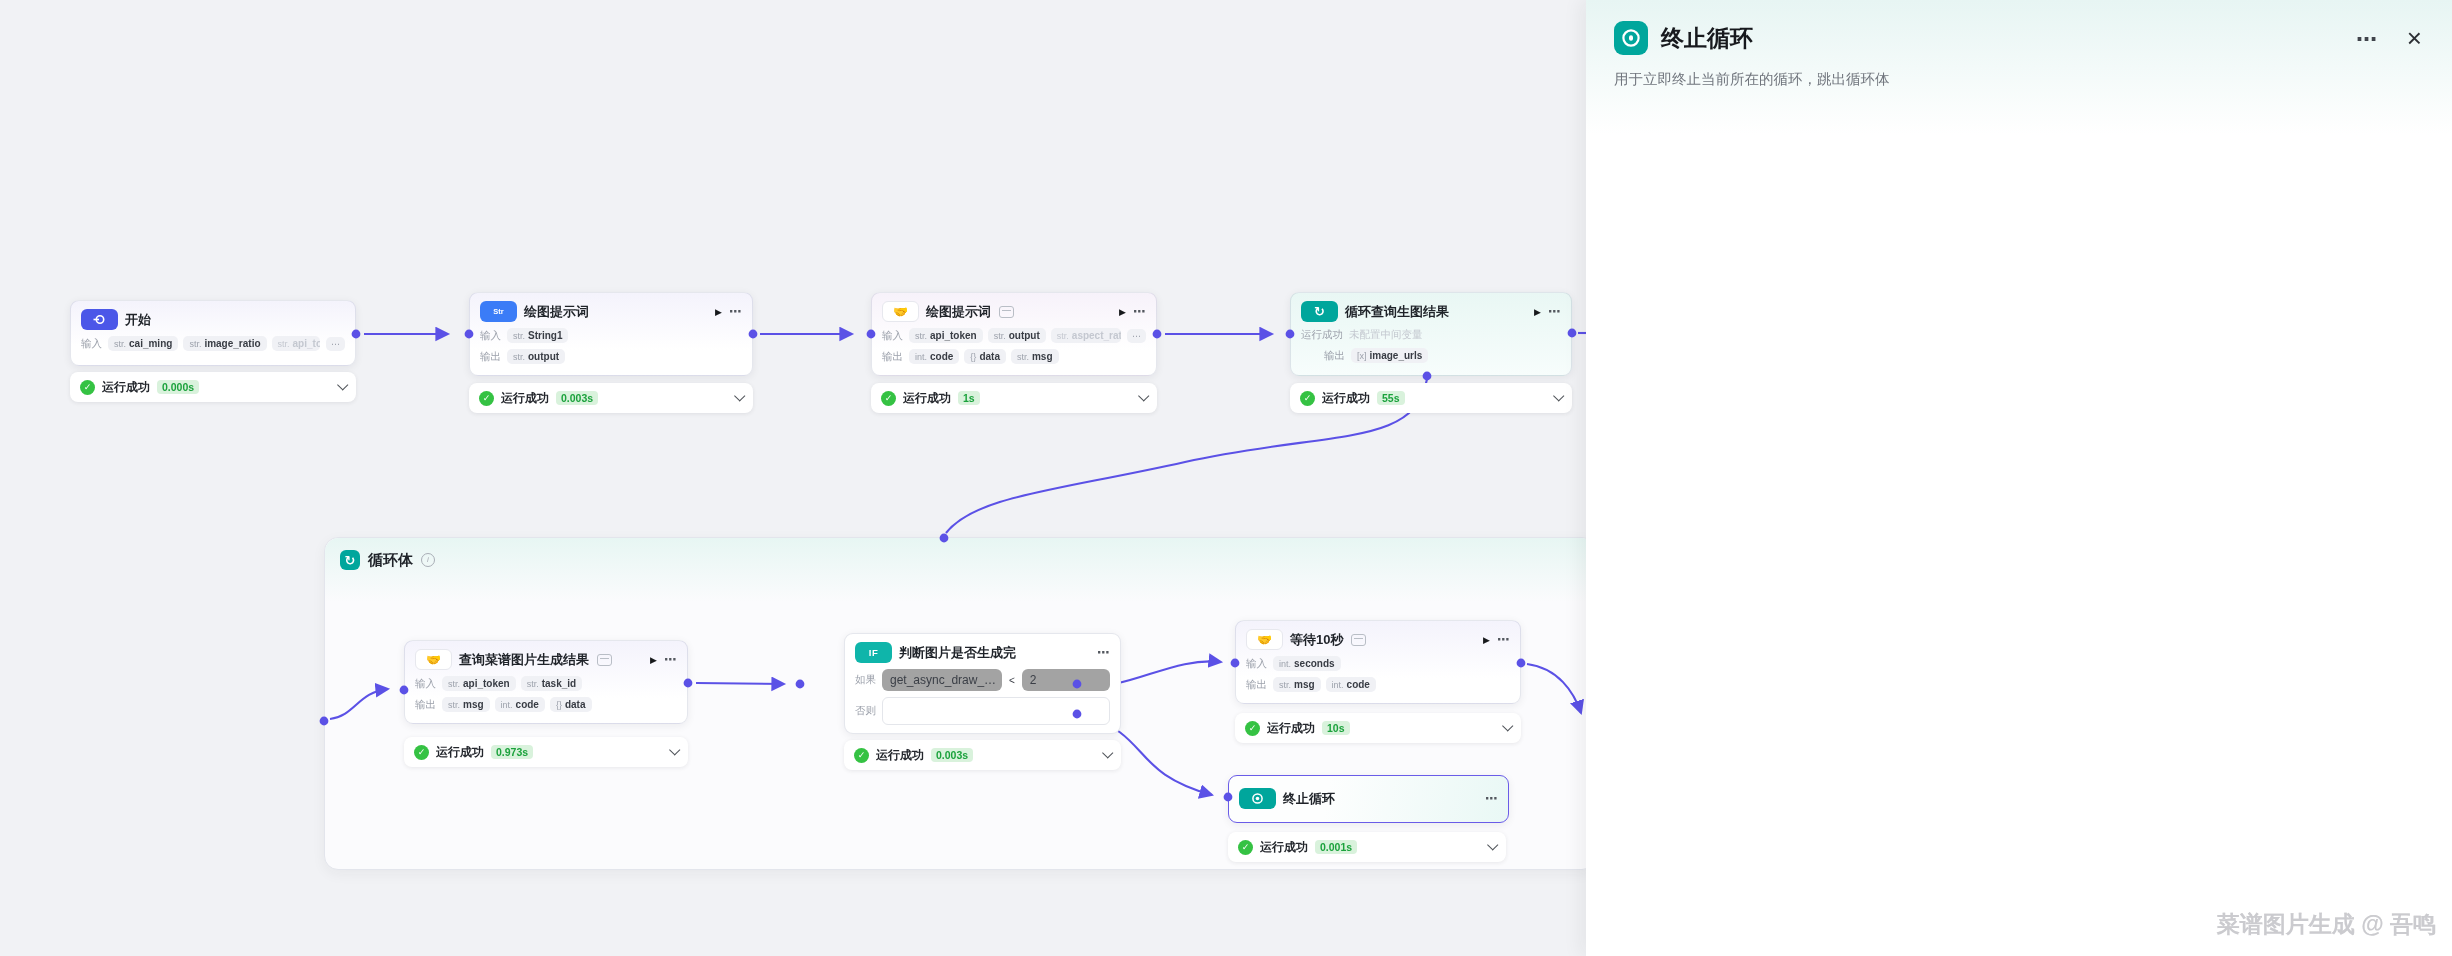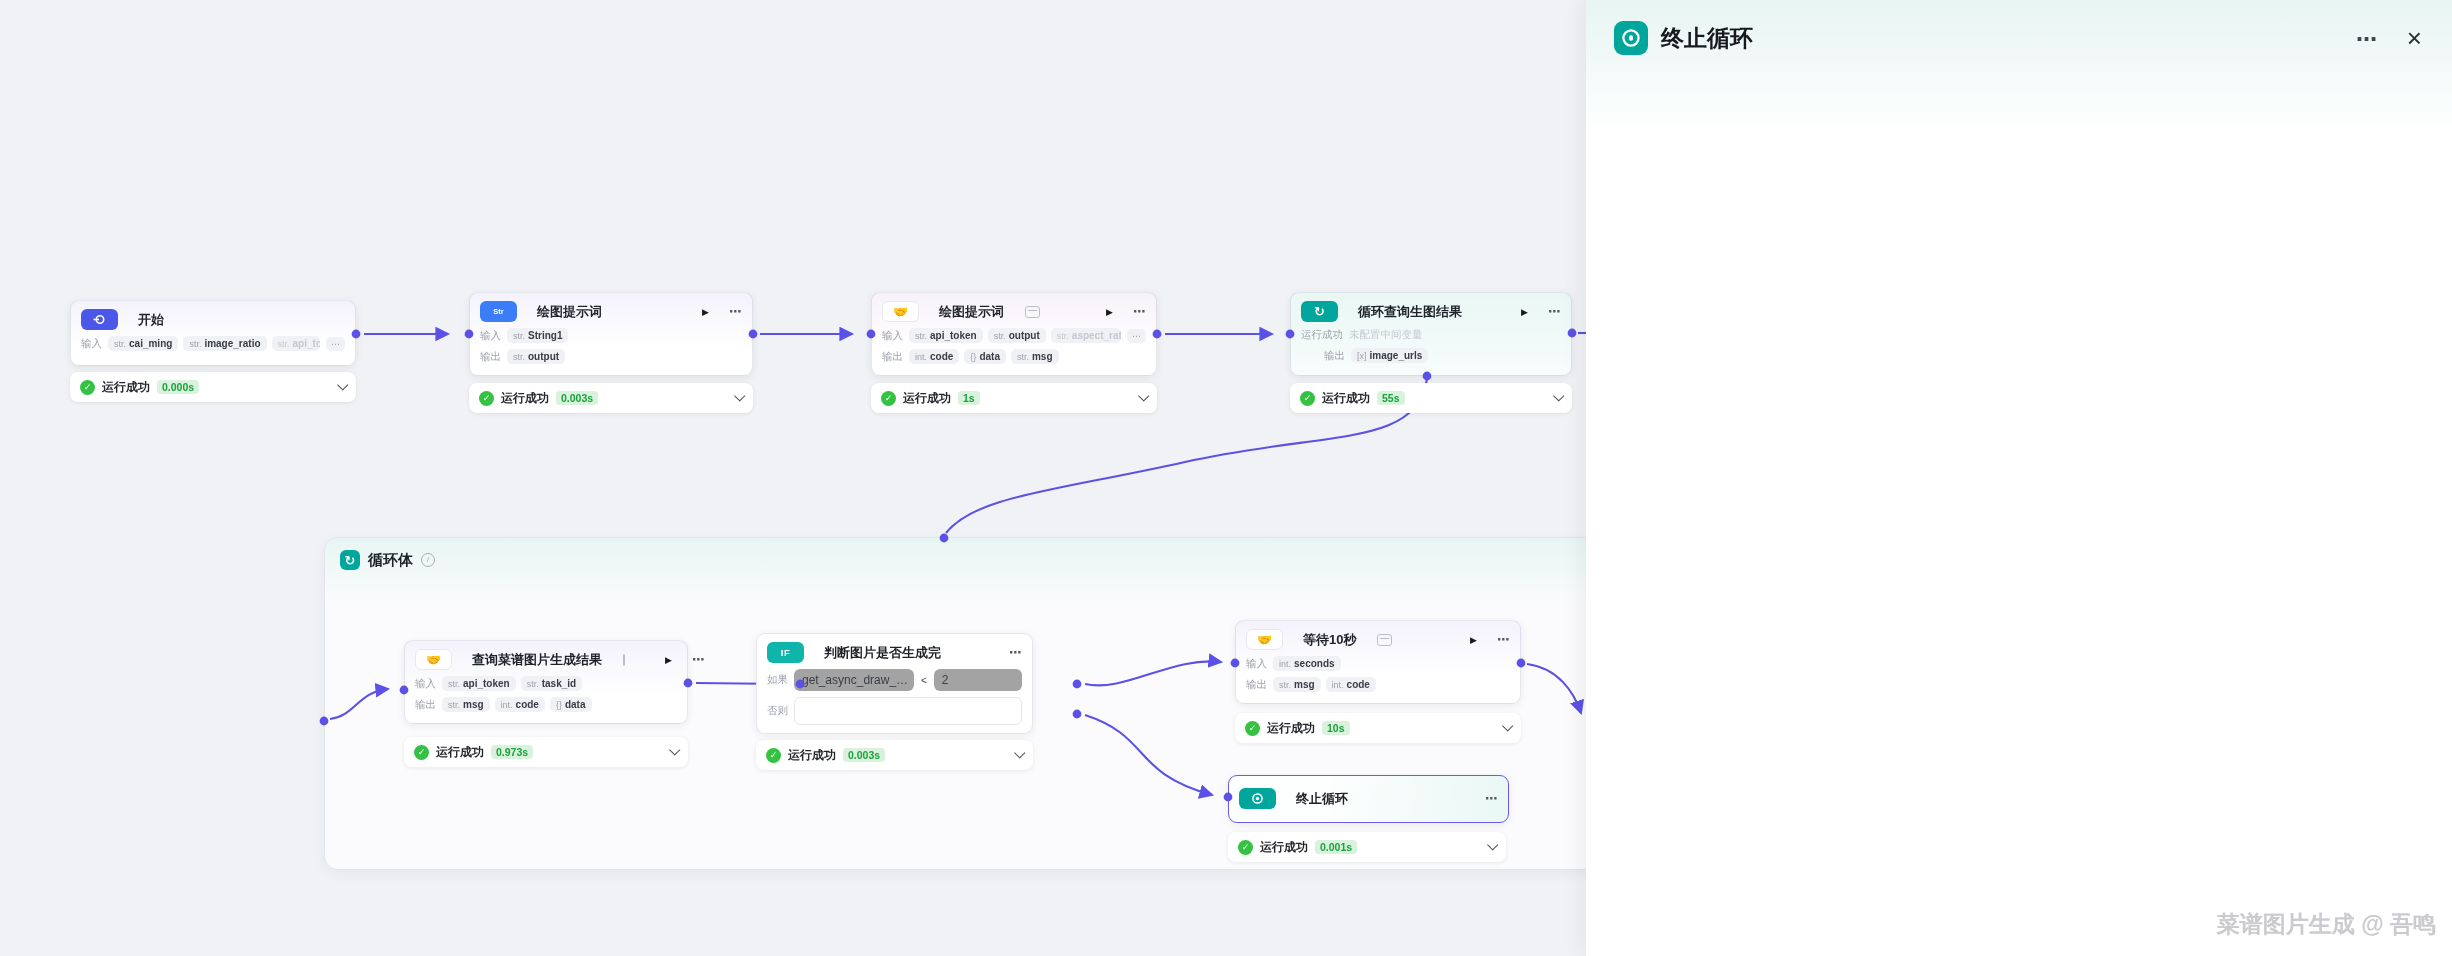--- a/index.html
+++ b/index.html
@@ -24,21 +24,21 @@
   .info{width:12px;height:12px;border:1px solid #a9aeb6;border-radius:50%;
     color:#a9aeb6;font-size:8px;line-height:1;display:flex;align-items:center;justify-content:center;font-style:italic}
 
   
   .node{position:absolute;z-index:2}
   .card{background:#fff;border:1px solid rgba(68,83,130,.14);border-radius:9px;
     box-shadow:0 2px 8px rgba(31,35,41,.07);padding:8px 10px 9px;box-sizing:border-box}
   .g-lav{background:linear-gradient(180deg,#f4f3fc 0%,#fff 70%)}
   .g-teal{background:linear-gradient(180deg,#e9f7f4 0%,#f7fdfc 100%)}
   .g-pink{background:linear-gradient(180deg,#f7f2fa 0%,#fff 70%)}
-  .hd{display:flex;align-items:center;gap:20px}
+  .hd{display:flex;align-items:center;gap:7px}
   .nicon{width:37px;height:21px;border-radius:6px;display:flex;align-items:center;
     justify-content:center;flex:none;box-sizing:border-box}
   .icon-start{background:#4b57e8}
   .icon-str{background:#3b7cf7;color:#fff;font-size:7.5px;font-weight:700}
   .icon-loop{background:#00a69c;color:#fff;font-size:13px;font-weight:700}
   .icon-loop.sm{width:20px;height:20px}
   .icon-if{background:#0fb5aa;color:#fff;font-size:9.5px;font-weight:800;letter-spacing:.5px}
   .icon-term{background:#00a69c}
   .icon-plugin{background:#fff;border:1px solid #e7e8ee;font-size:12px}
   .ntitle{font-size:13px;font-weight:700;color:#1f2329;white-space:nowrap}
@@ -331,21 +331,21 @@
         </div>
     </div>
     <div class="status" style="top:97px;width:284px">
       <span class="check">✓</span>
       <span class="stext">运行成功</span>
       <span class="stime">0.973s</span>
       <span class="chev"></span>
     </div>
   </div>
 
-  <div class="node" style="left:756px;top:633px;width:277px">
+  <div class="node" style="left:844px;top:633px;width:277px">
     <div class="card" style="height:101px">
       <div class="hd">
         <span class="nicon icon-if">IF</span>
         <span class="ntitle">判断图片是否生成完</span>
         <span class="hspacer"></span>
         <span class="more">⋯</span>
       </div>
       <div class="row">
           <span class="rlabel">如果</span>
         <span class="cond">
@@ -462,15 +462,16 @@
           <circle cx="11" cy="11" r="7.6" stroke="#fff" stroke-width="2.2" fill="none"></circle>
           <rect x="9" y="8.2" width="4" height="5.6" rx="2" fill="#fff"></rect>
         </svg>
     </span>
     <span class="panel-title">终止循环</span>
     <span class="panel-actions">
       <span class="pmore">⋯</span>
       <span class="pclose">×</span>
     </span>
   </div>
+  <div class="panel-desc">用于立即终止当前所在的循环，跳出循环体</div>
 </div>
 
 <div class="wm">菜谱图片生成 @ 吾鸣</div>
 
 </body></html>

